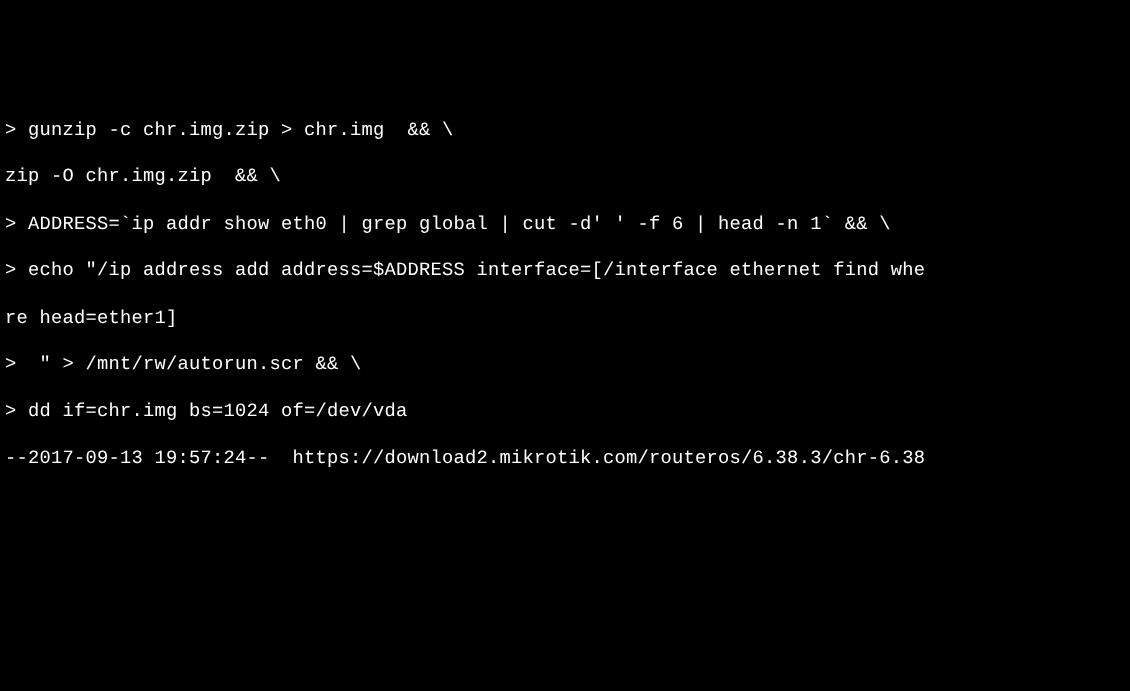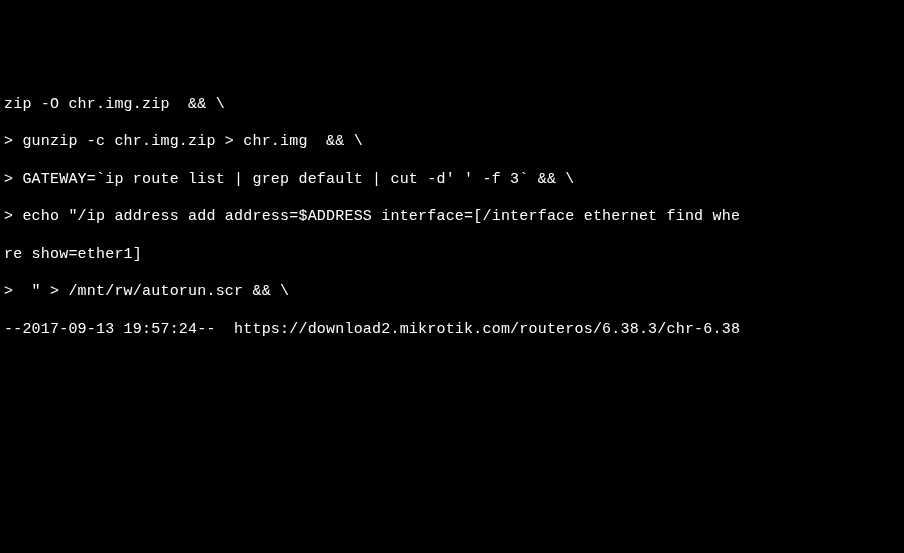--- a/index.html
+++ b/index.html
@@ -26,26 +26,27 @@
     .line {
       display: block;
     }
   </style>
 </head>
 <body>
 
 
 
 <div class="terminal">
+<span class="line">&gt; gunzip -c chr.img.zip &gt; chr.img  &amp;&amp; \</span>
 <span class="line">zip -O chr.img.zip  &amp;&amp; \</span>
-<span class="line">&gt; gunzip -c chr.img.zip &gt; chr.img  &amp;&amp; \</span>
-<span class="line">&gt; GATEWAY=`ip route list | grep default | cut -d' ' -f 3` &amp;&amp; \</span>
+<span class="line">&gt; ADDRESS=`ip addr show eth0 | grep global | cut -d' ' -f 6 | head -n 1` &amp;&amp; \</span>
 <span class="line">&gt; echo "/ip address add address=$ADDRESS interface=[/interface ethernet find whe</span>
-<span class="line">re show=ether1]</span>
+<span class="line">re head=ether1]</span>
 <span class="line">&gt;  " &gt; /mnt/rw/autorun.scr &amp;&amp; \</span>
+<span class="line">&gt; dd if=chr.img bs=1024 of=/dev/vda</span>
 <span class="line">--2017-09-13 19:57:24--  https://download2.mikrotik.com/routeros/6.38.3/chr-6.38</span>
 
 
 
 
 
 
 
 
 <span class="line"></span>

